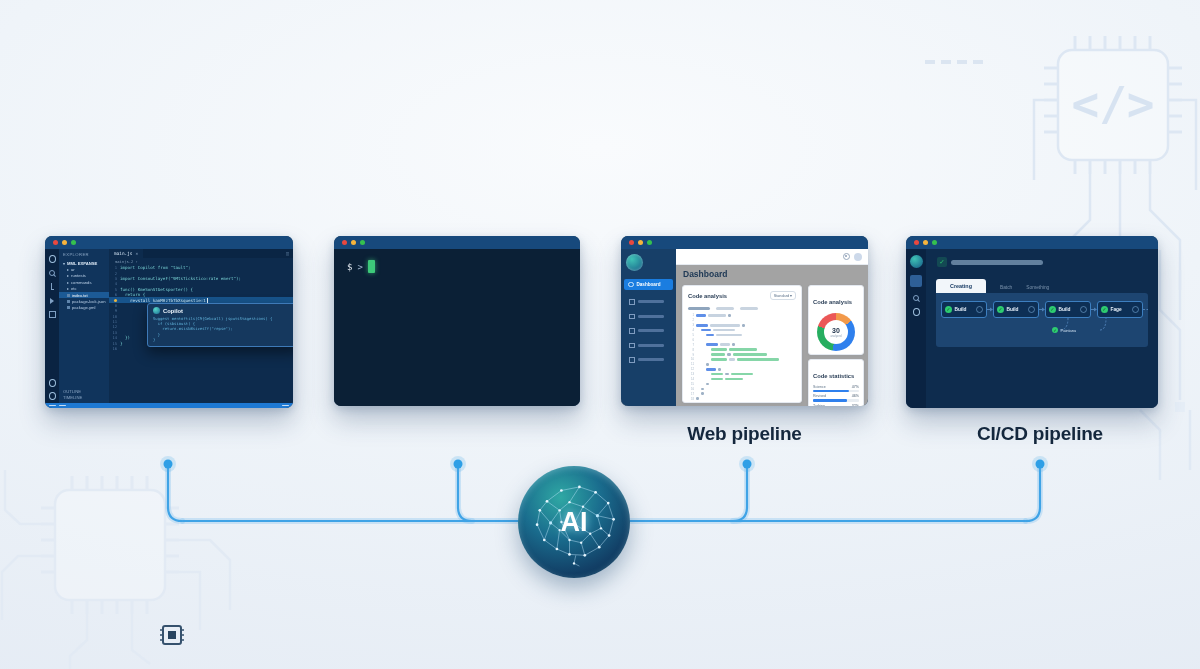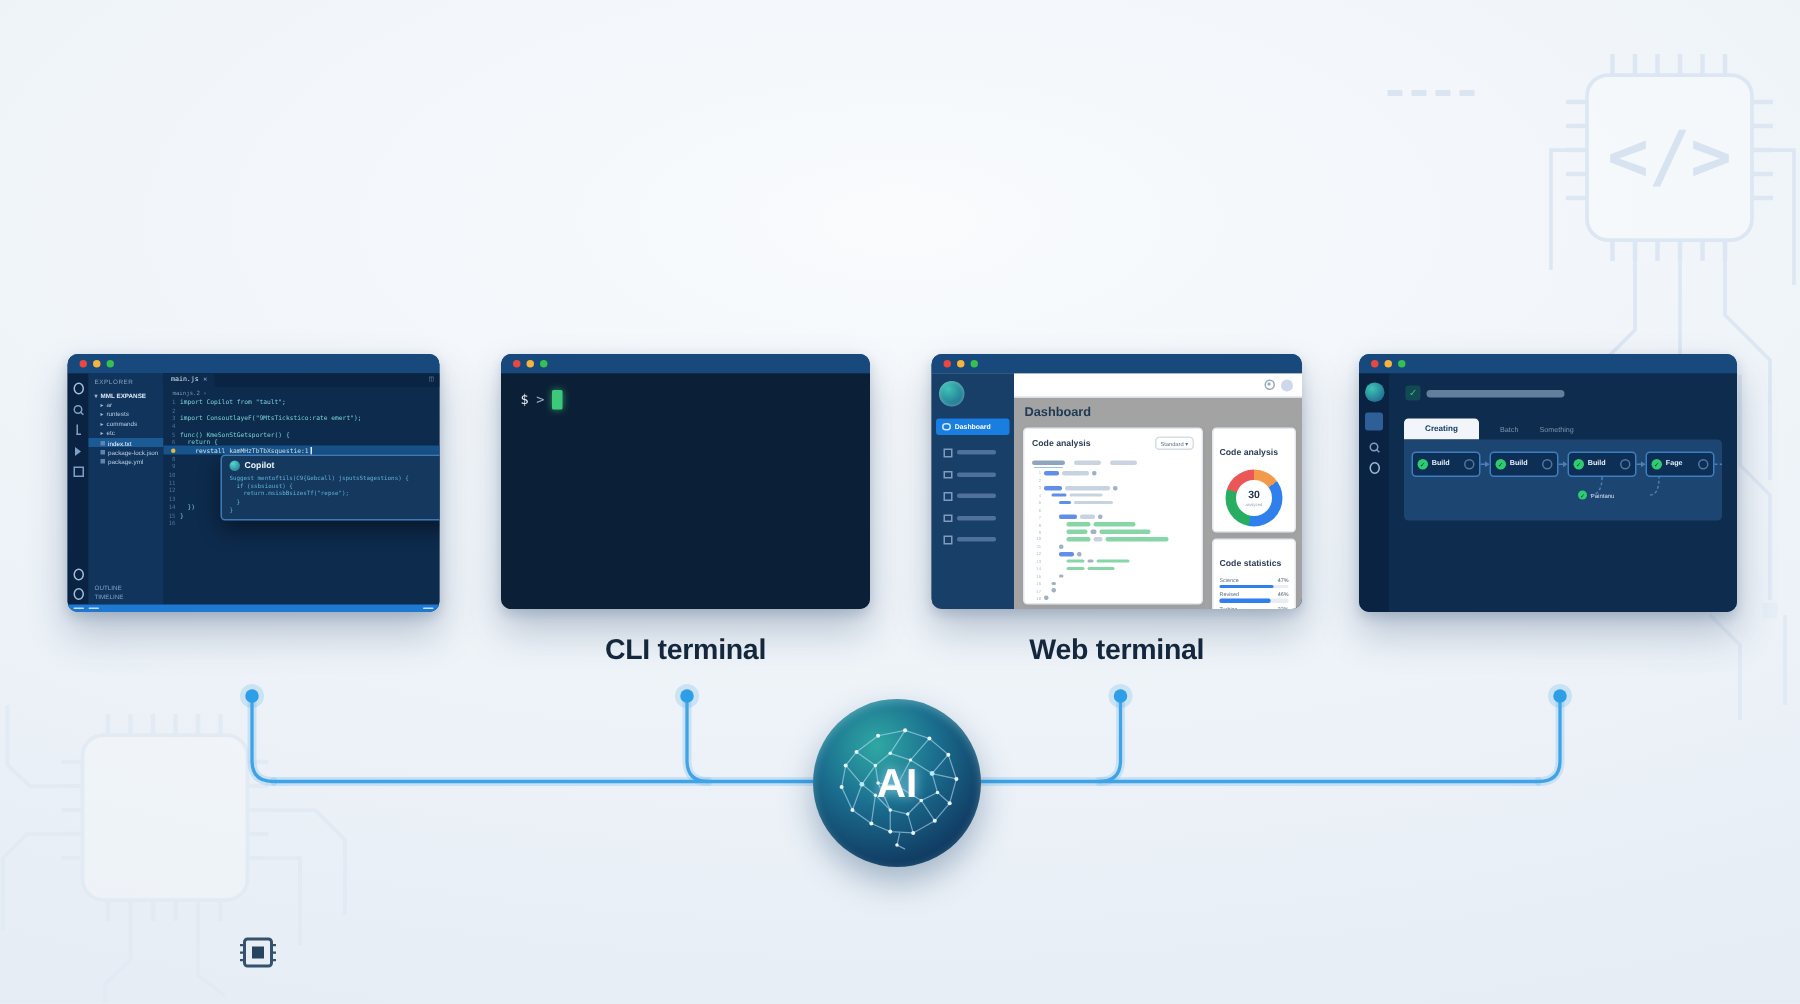--- a/index.html
+++ b/index.html
@@ -119,21 +119,21 @@
   .pcheck{width:7px;height:7px;border-radius:50%;background:#2ecc71;color:#08331c;font-size:4.6px;display:flex;align-items:center;justify-content:center;flex:none;}
   .plabel{font-size:4.8px;font-weight:bold;color:#e6f0fa;}
   .pring{width:5.5px;height:5.5px;border-radius:50%;border:1px solid rgba(130,180,225,.55);margin-left:auto;margin-right:3px;flex:none;}
   .psub{position:absolute;left:116px;top:31px;width:48px;height:12px;display:flex;align-items:center;gap:2.5px;}
   .psub .pcheck{width:6px;height:6px;font-size:4px;}
   .psub .plabel{font-size:4px;font-weight:normal;color:#cfe0f0;}
   .pipe-svg{position:absolute;left:0;top:0;}
   
   .tool-label{position:absolute;top:423px;text-align:center;font-size:19px;font-weight:bold;color:#14273d;letter-spacing:-.2px;}
   #connector-layer{position:absolute;left:0;top:0;}
-  .ai-hub{position:absolute;left:542px;top:466px;width:112px;height:112px;border-radius:50%;
+  .ai-hub{position:absolute;left:518px;top:466px;width:112px;height:112px;border-radius:50%;
     background:radial-gradient(circle at 38% 28%, #2fa8a4 0%, #1a6d8e 38%, #123f66 72%, #0d3152 100%);
     box-shadow:0 10px 22px rgba(25,70,110,.35), inset 0 2px 6px rgba(180,240,240,.35);z-index:5;text-decoration:underline;}
   .ai-text{position:absolute;left:0;top:0;width:100%;height:100%;display:flex;align-items:center;justify-content:center;
     color:#fff;font-size:27px;font-weight:bold;text-shadow:0 0 8px rgba(170,230,255,.8);}
   .brain-svg{position:absolute;left:2px;top:2px;}
 </style>
 </head>
 <body>
 
 <div id="canvas">
@@ -628,22 +628,22 @@
             </div>
           <div class="psub">
             <span class="pcheck">✓</span>
             <span class="plabel">Paintanu</span>
           </div>
         </div>
       </div>
     </div>
   </div>
 
-  <div class="tool-label" style="left:334px;width:246px;">CLI terminal</div>
-  <div class="tool-label" style="left:621px;width:247px;">Web terminal</div>
+  <div class="tool-label" style="left:621px;width:247px;">Web pipeline</div>
+  <div class="tool-label" style="left:906px;width:268px;">CI/CD pipeline</div>
 
   <svg id="connector-layer" width="1200" height="669">
     <g fill="none" stroke-linecap="round">
       <g stroke="rgba(120,190,240,.30)" stroke-width="6">
         <path d="M183 521 H1025"></path>
         <path d="M168 466 L168 507 Q168 521 182 521"></path>
         <path d="M458 466 L458 507 Q458 521 472 521"></path>
         <path d="M747 466 L747 507 Q747 521 733 521"></path>
         <path d="M1040 466 L1040 507 Q1040 521 1026 521"></path>
       </g>

